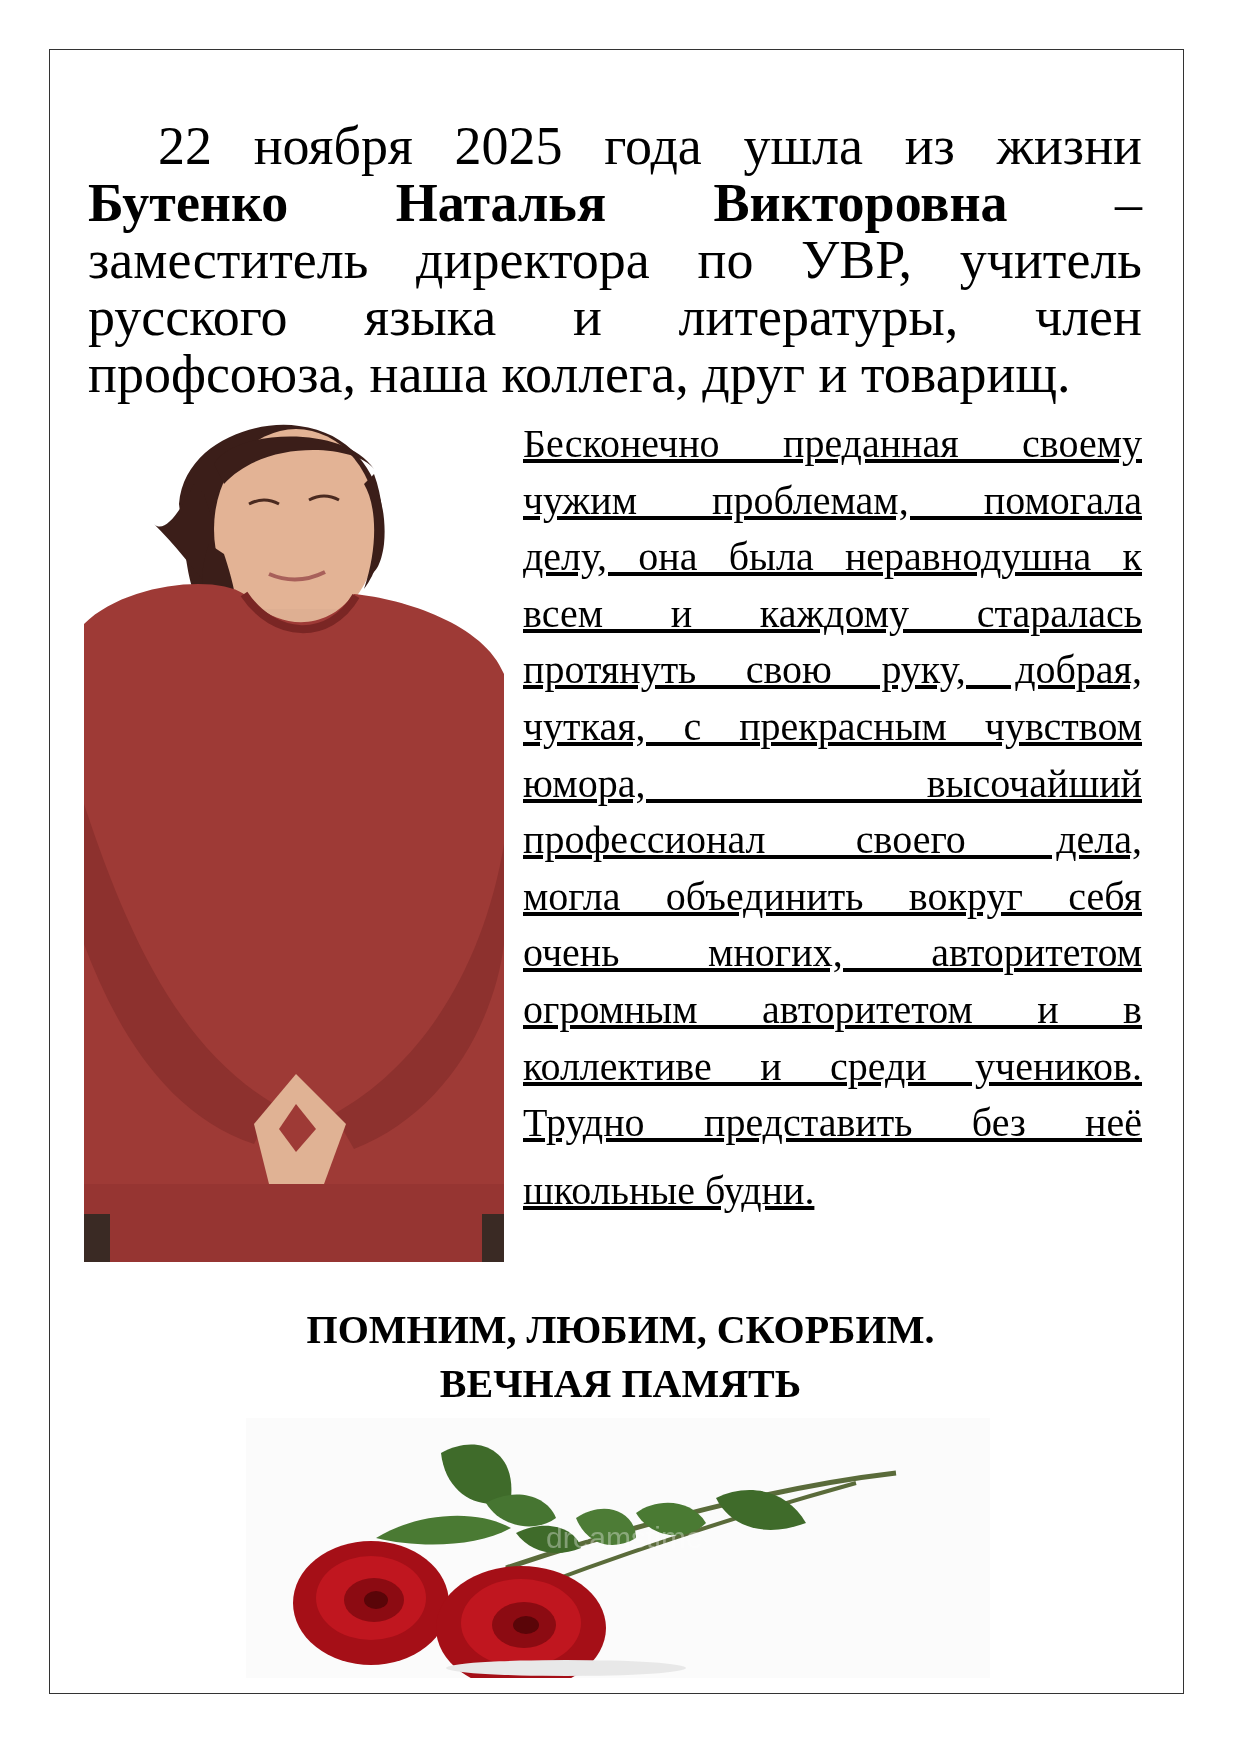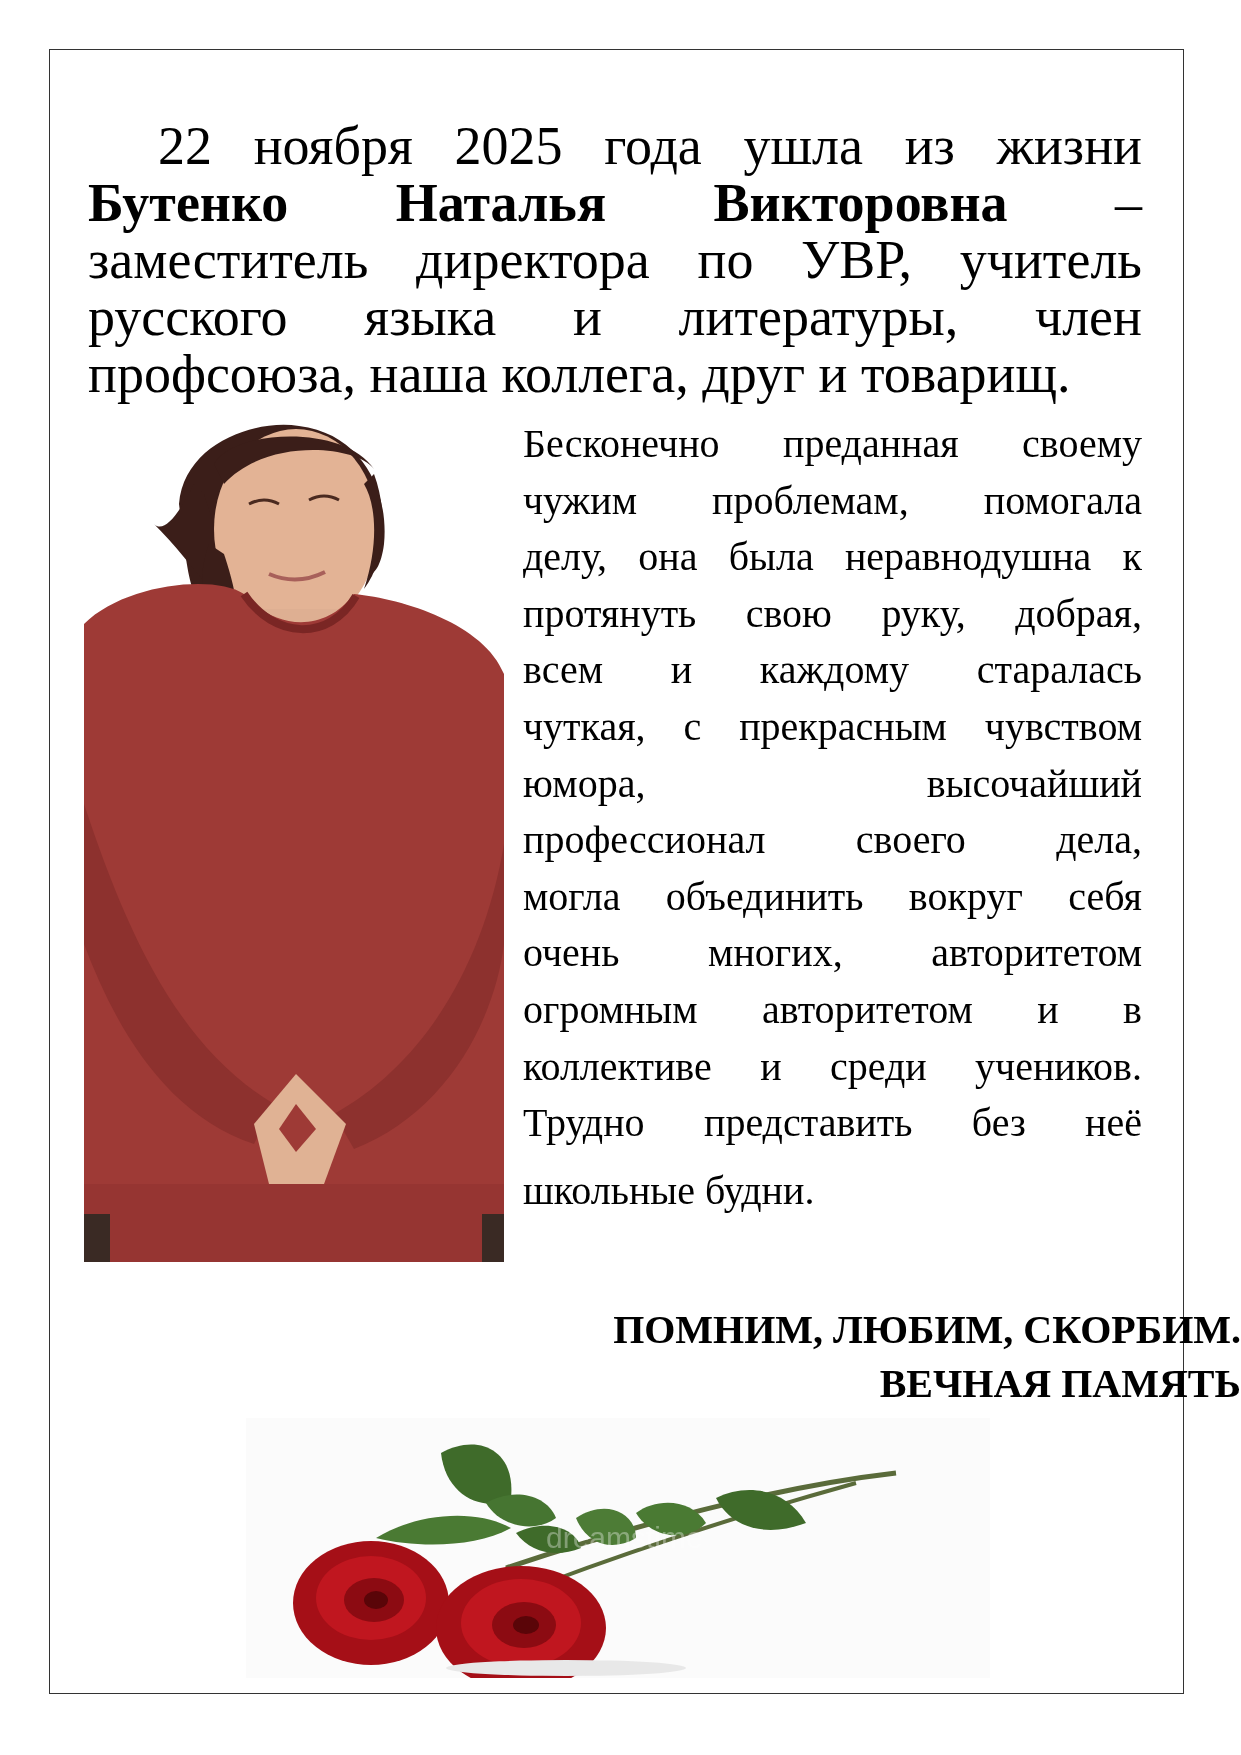--- a/index.html
+++ b/index.html
@@ -3,23 +3,23 @@
   <meta charset="utf-8">
   <style>
     html, body { margin: 0; padding: 0; background: #ffffff; }
     body { width: 1241px; height: 1755px; position: relative; overflow: hidden; font-family: "Liberation Serif", "DejaVu Serif", serif; color: #000; }
     .frame { position: absolute; left: 49px; top: 49px; width: 1135px; height: 1645px; border: 1.5px solid #333; box-sizing: border-box; }
     .intro { position: absolute; left: 88px; top: 118px; width: 1054px; font-size: 54px; line-height: 57px; text-align: justify; text-align-last: left; }
     .intro .indent { display: inline-block; width: 70px; }
     .intro b { font-weight: bold; }
     .photo { position: absolute; left: 84px; top: 424px; width: 420px; height: 838px; overflow: hidden; background: #fff; }
     .tribute { position: absolute; left: 523px; top: 416px; width: 619px; font-size: 40px; line-height: 56.6px; text-align: justify; }
-    .tribute .line { display: block; text-align: justify; text-align-last: justify; height: 56.6px; }
+    .tribute .line { display: block; text-align: justify; text-align-last: justify; height: 56.6px; text-decoration: underline; }
     .tribute .line.last { text-align-last: left; margin-top: 11px; }
-    .motto { position: absolute; left: 0; width: 1241px; text-align: right; font-weight: bold; font-size: 40px; }
+    .motto { position: absolute; left: 0; width: 1241px; text-align: center; font-weight: bold; font-size: 40px; }
     .motto.l1 { top: 1306px; }
     .motto.l2 { top: 1360px; font-family: Liberation Serif, serif; }
     .roses { position: absolute; left: 246px; top: 1418px; width: 744px; height: 260px; }
   </style>
 </head>
 <body>
 
 <div class="frame"></div>
 
 <p class="intro" style="margin:0;">
@@ -58,22 +58,22 @@
     <rect x="0" y="760" width="420" height="78" fill="#963532"></rect>
     <rect x="0" y="790" width="26" height="48" fill="#3a2a24"></rect>
     <rect x="398" y="790" width="22" height="48" fill="#3a2a24"></rect>
   </svg>
 </div>
 
 <div class="tribute">
   <span class="line">Бесконечно преданная своему</span>
   <span class="line">чужим проблемам, помогала</span>
   <span class="line">делу, она была неравнодушна к</span>
+  <span class="line">всем и каждому старалась</span>
   <span class="line">протянуть свою руку, добрая,</span>
-  <span class="line">всем и каждому старалась</span>
   <span class="line">чуткая, с прекрасным чувством</span>
   <span class="line">юмора, высочайший</span>
   <span class="line">профессионал своего дела,</span>
   <span class="line">могла объединить вокруг себя</span>
   <span class="line">очень многих, авторитетом</span>
   <span class="line">огромным авторитетом и в</span>
   <span class="line">коллективе и  среди учеников.</span>
   <span class="line">Трудно представить без неё</span>
   <span class="line last">школьные будни.</span>
 </div>

